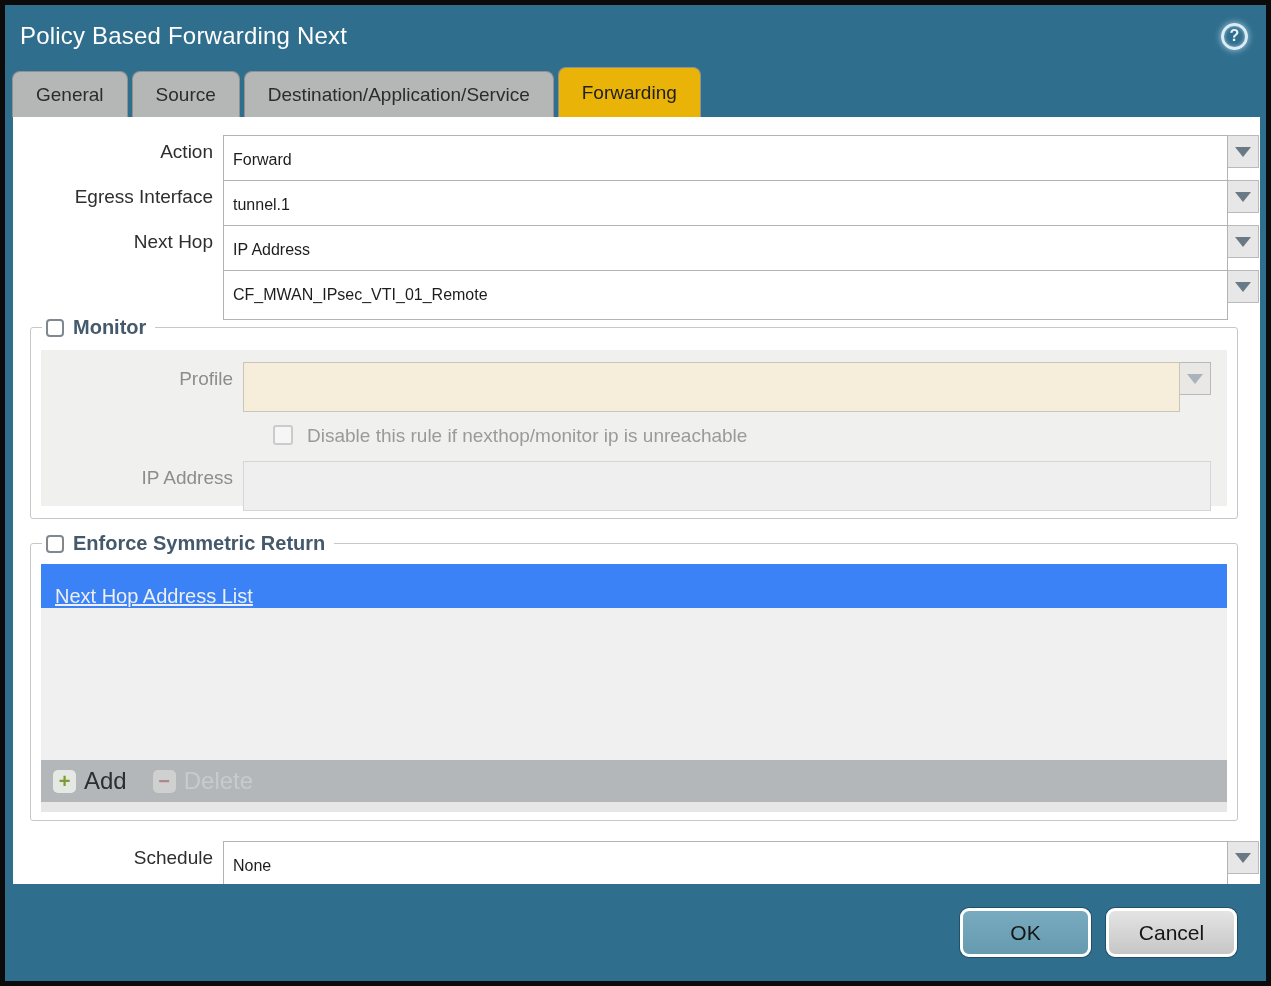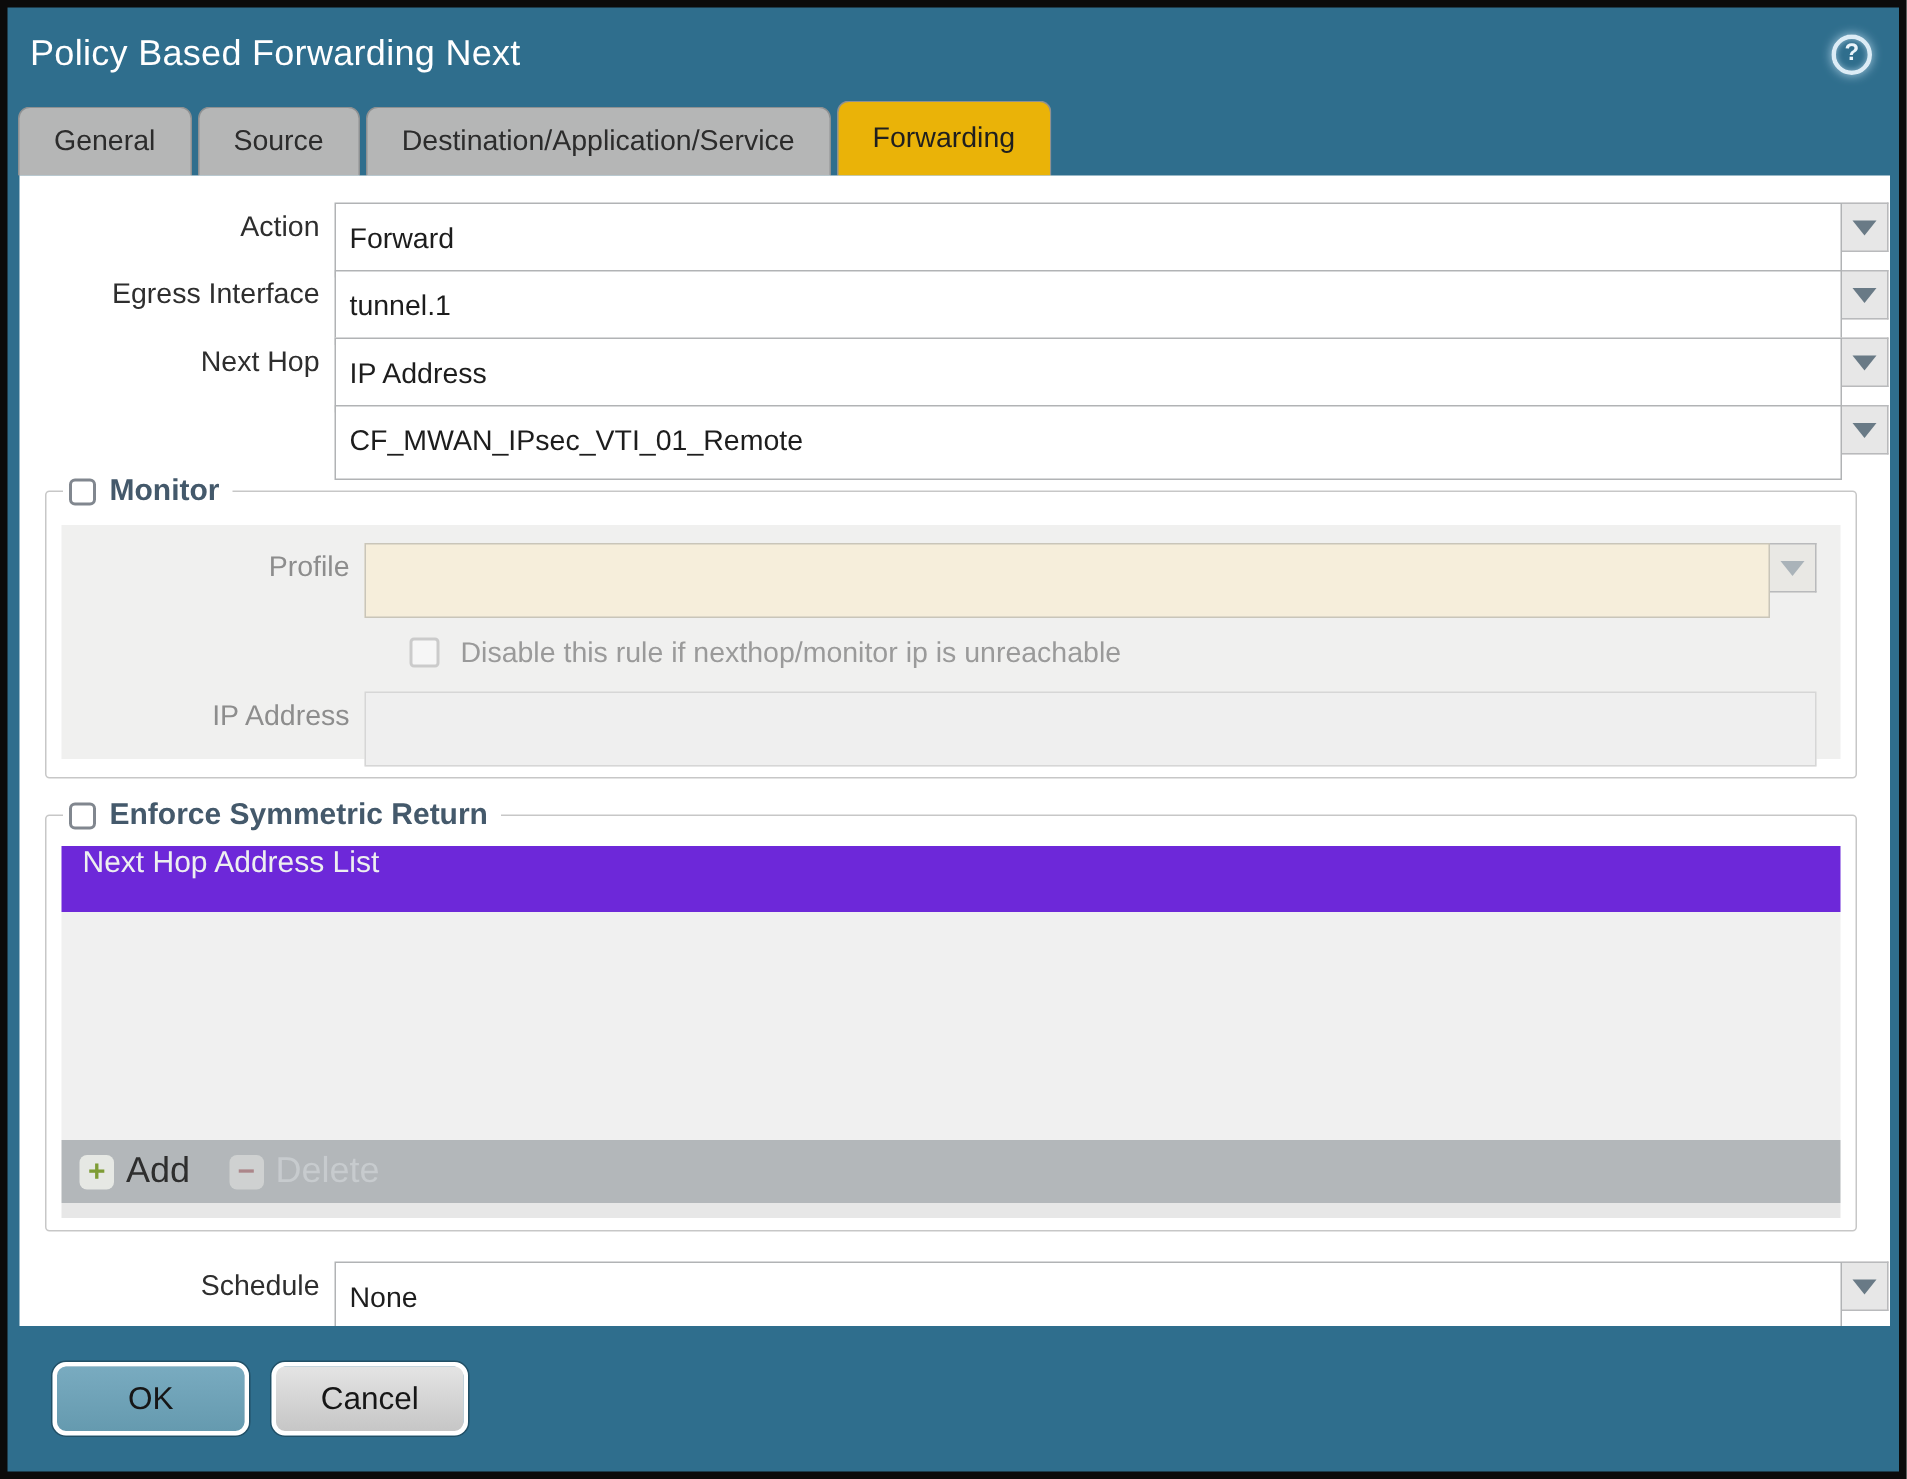--- a/index.html
+++ b/index.html
@@ -79,21 +79,21 @@
     font-size:19px; color:#2e2e2e;
     white-space:nowrap;
   }
   .field { flex:1; display:flex; height:33px; }
   .field-value {
     flex:1; height:50px;
     background:#ffffff;
     border:1px solid #b1b3b5;
     display:flex; align-items:center;
     padding-left:9px;
-    font-size:19px; color:#1d1d1d;
+    font-size:16px; color:#1d1d1d;
     cursor:pointer;
   }
   .dd-btn {
     flex:0 0 31px; height:33px;
     background:#e7e7e7;
     border:1px solid #b9babc; border-left:none;
     display:flex; align-items:center; justify-content:center;
     cursor:pointer;
   }
   .dd-tri {
@@ -152,24 +152,24 @@
   .checkbox.disabled {
     width:20px; height:20px;
     border:2px solid #cbcbcb; background:#f6f6f6;
     border-radius:3px; cursor:default;
   }
   .checkbox-row-label { font-size:19px; color:#9a9a9a; }
 
   
   .table-wrap { margin:20px 10px 8px 10px; }
   .table-header {
-    height:44px; background:#6d28d9;
-    display:flex; align-items:flex-start;
+    height:44px; background:#3b82f6;
+    display:flex; align-items:flex-end;
     padding-left:14px;
-    font-size:20px; color:#edeff0;
+    font-size:20px; color:#edeff0;text-decoration:underline;
   }
   .table-body { height:152px; background:#f0f0f0; }
   .table-footer {
     height:42px; background:#b3b7ba;
     display:flex; align-items:center; gap:26px;
     padding-left:12px;
   }
   .tool-btn { display:flex; align-items:center; gap:8px; cursor:pointer; }
   .tool-icon {
     width:23px; height:23px; border-radius:5px;
@@ -182,21 +182,21 @@
   .tool-label { font-size:24px; color:#2e2e2e; }
   .tool-btn.disabled { cursor:default; }
   .tool-btn.disabled .tool-label { color:#c7cbce; }
   .scroll-strip { height:10px; background:#e7e7e7; }
 
   .schedule-row { margin-top:20px; }
 
   
   .footer {
     flex:1;
-    display:flex; align-items:center; 
+    display:flex; align-items:center; justify-content:flex-end;
     gap:15px; padding-right:29px;padding-left:30px;
   }
   .btn {
     height:49px; min-width:131px;
     border:3px solid #ffffff; border-radius:9px;
     font-size:21px; color:#161616;
     display:flex; align-items:center; justify-content:center;
     cursor:pointer;
     box-shadow:0 0 0 1px rgba(0,0,0,.28);
     font-family:"Liberation Sans","DejaVu Sans",sans-serif;

